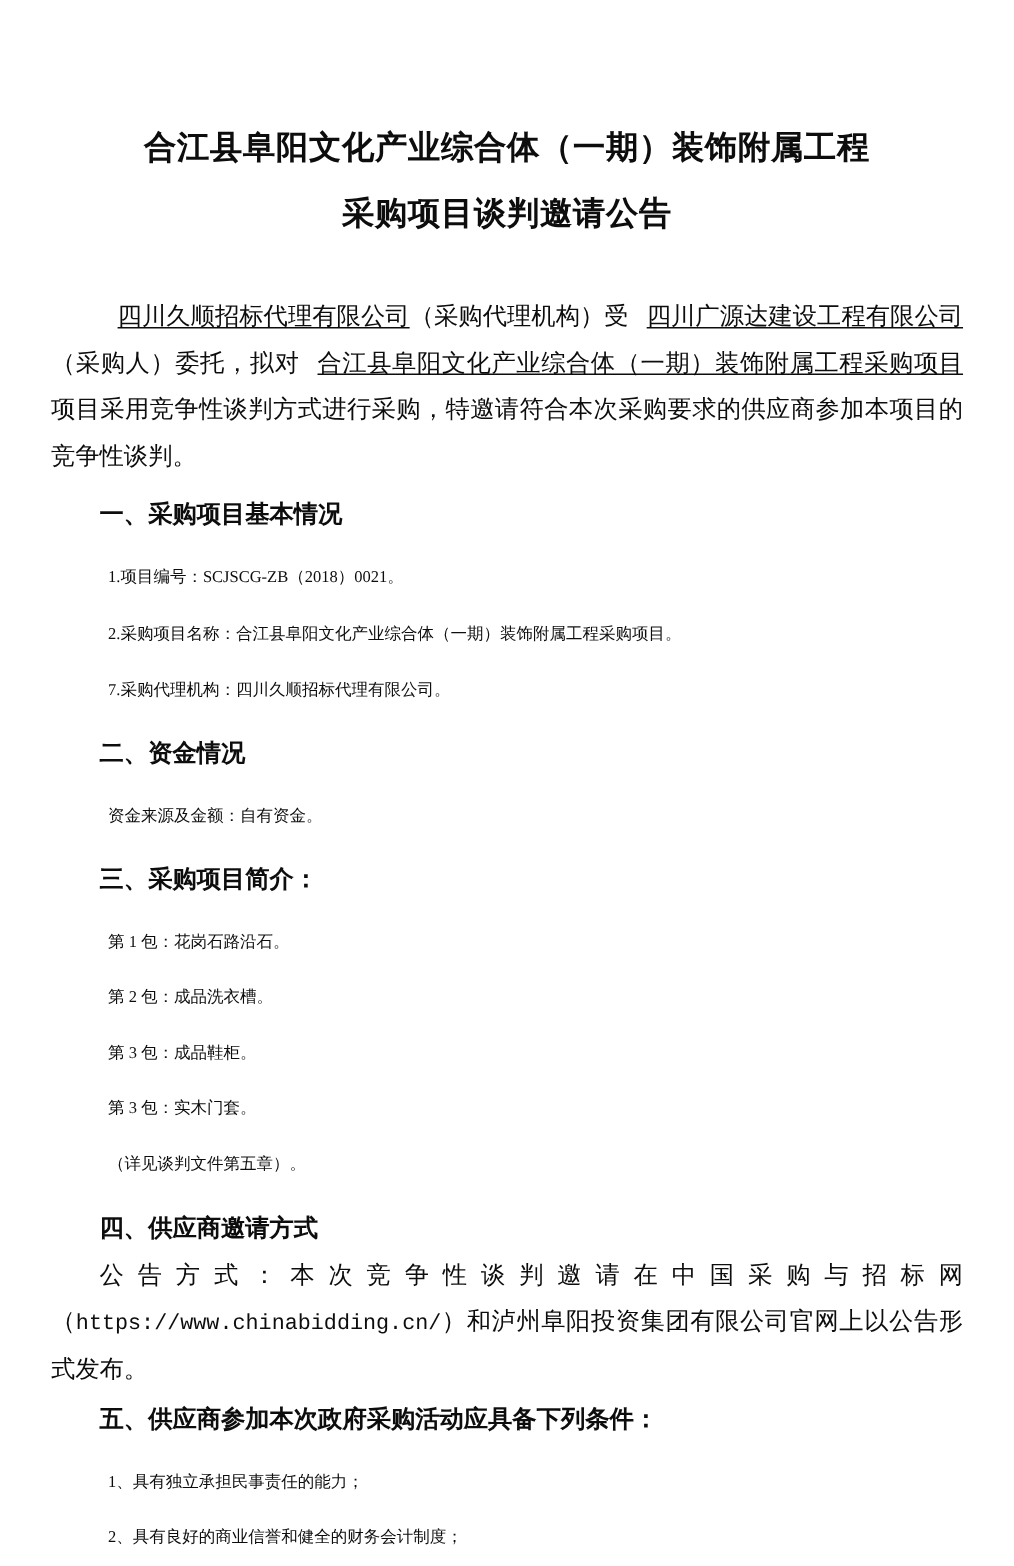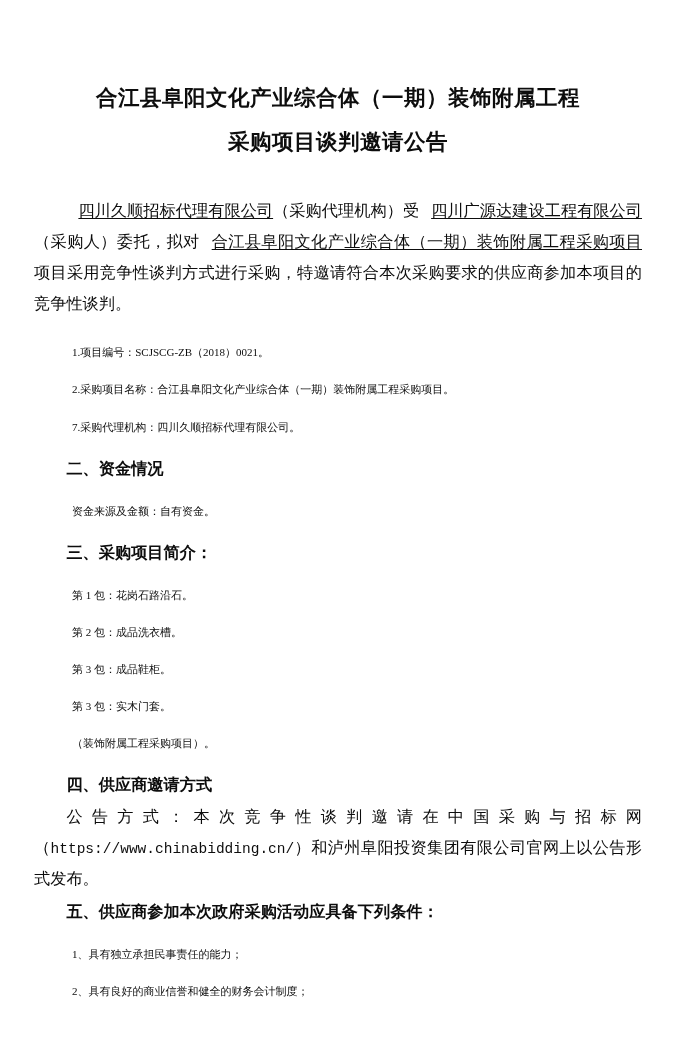--- a/index.html
+++ b/index.html
@@ -76,33 +76,34 @@
     <div class="title-line1">合江县阜阳文化产业综合体（一期）装饰附属工程</div>
     <div class="title-line2">采购项目谈判邀请公告</div>
   </h1>
 
   <div class="spacer-md"></div>
 
   <p class="para intro"><span class="u">四川久顺招标代理有限公司</span><span>（采购代理机构）受</span><span class="u">四川广源达建设工程有限公司</span><span>（采购人）委托，拟对</span><span class="u">合江县阜阳文化产业综合体（一期）装饰附属工程采购项目</span><span>项目采用竞争性谈判方式进行采购，特邀请符合本次采购要求的供应商参加本项目的竞争性谈判。</span></p>
 
   <div class="spacer-sm"></div>
 
+  <p class="heading">一、采购项目基本情况</p>
   <p class="item">1.项目编号：SCJSCG-ZB（2018）0021。</p>
   <p class="item">2.采购项目名称：合江县阜阳文化产业综合体（一期）装饰附属工程采购项目。</p>
   <p class="item">7.采购代理机构：四川久顺招标代理有限公司。</p>
 
   <p class="heading">二、资金情况</p>
   <p class="item">资金来源及金额：自有资金。</p>
 
   <p class="heading">三、采购项目简介：</p>
   <p class="item">第 1 包：花岗石路沿石。</p>
   <p class="item">第 2 包：成品洗衣槽。</p>
   <p class="item">第 3 包：成品鞋柜。</p>
   <p class="item">第 3 包：实木门套。</p>
-  <p class="item">（装饰附属工程采购项目）。</p>
+  <p class="item">（详见谈判文件第五章）。</p>
 
   <p class="heading">四、供应商邀请方式</p>
   <p class="para"><span>公告方式：本次竞争性谈判邀请在中国采购与招标网（</span><span class="url">https://www.chinabidding.cn/</span><span>）和泸州阜阳投资集团有限公司官网上以公告形式发布。</span></p>
 
   <p class="heading">五、供应商参加本次政府采购活动应具备下列条件：</p>
   <p class="item">1、具有独立承担民事责任的能力；</p>
   <p class="item">2、具有良好的商业信誉和健全的财务会计制度；</p>
 
 </div>
 

